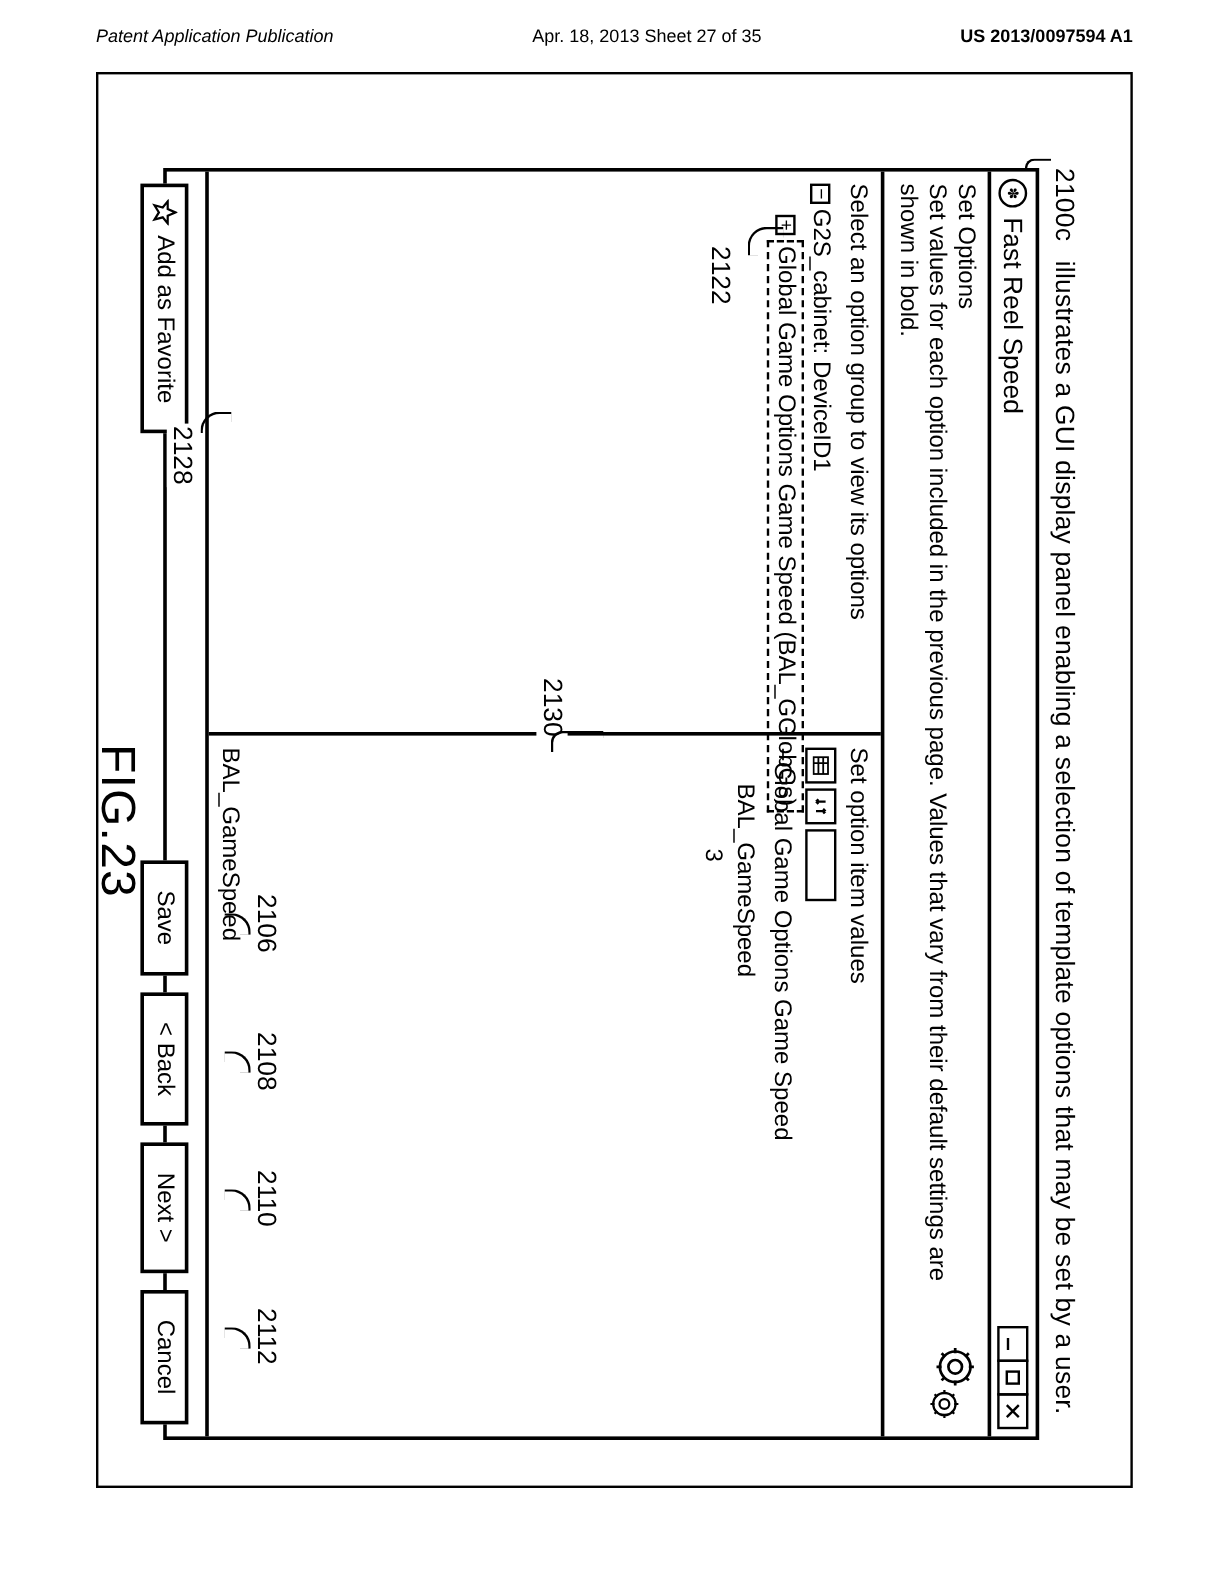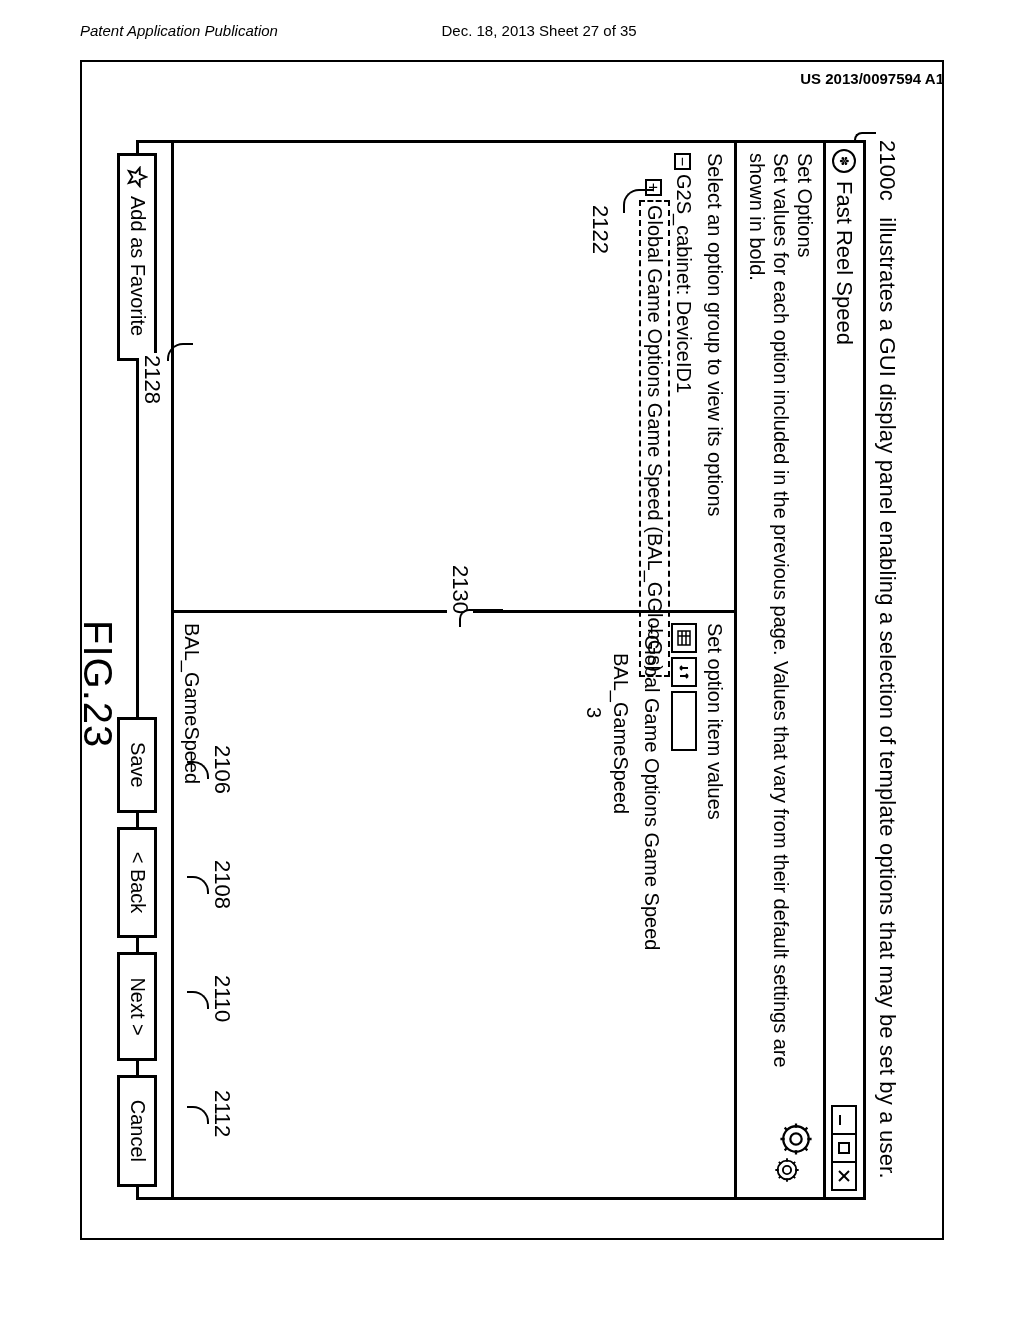--- a/index.html
+++ b/index.html
@@ -22,21 +22,21 @@
   .hdr {
     position: absolute;
     top: 22px;
     left: 80px;
     width: 864px;
     display: flex;
     justify-content: space-between;
     font-size: 15px;
   }
   .hdr .left { font-style: italic; }
-  .hdr .right { font-weight: bold; margin-top: 48px; }
+  .hdr .right { font-weight: bold; }
 
   
   .figwrap {
     position: absolute;
     
     transform-origin: top left;
     transform: rotate(90deg);
     left: 900px;
     top: 140px;
     width: 1080px;
@@ -210,21 +210,21 @@
   }
 
   
   .hook2130 { position:absolute; border:2px solid #000; border-top:none; border-right:none; border-bottom-left-radius:10px;}
 </style>
 </head>
 <body>
 
 <div class="hdr">
   <span class="left">Patent Application Publication</span>
-  <span>Dec. 18, 2013  Sheet 27 of 35</span>
+  <span>Apr. 18, 2013  Sheet 27 of 35</span>
   <span class="right">US 2013/0097594 A1</span>
 </div>
 
 <div class="page"></div>
 
 <div class="figwrap">
 
   <div class="caption caption-lead">
     <span class="ref">2100c</span>
     <span>illustrates a GUI display panel enabling a selection of template options that may be set by a user.</span>

